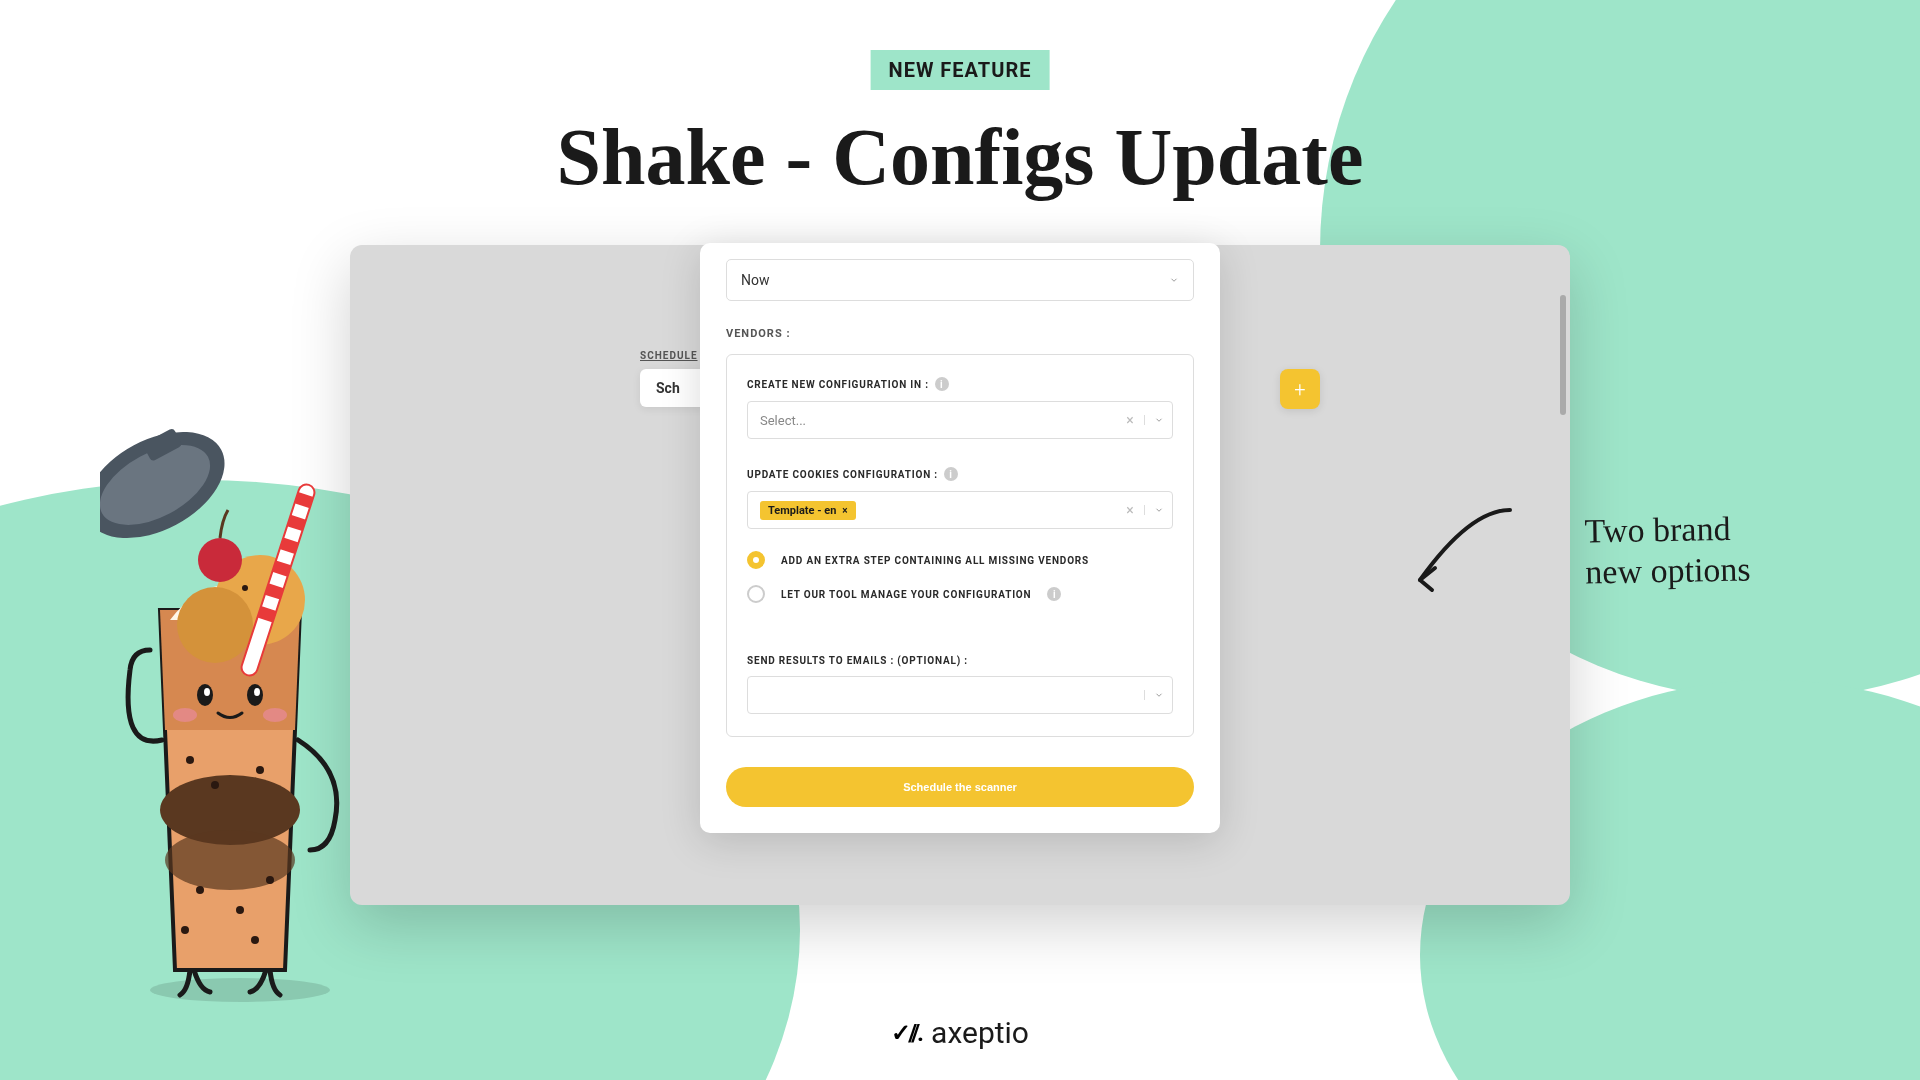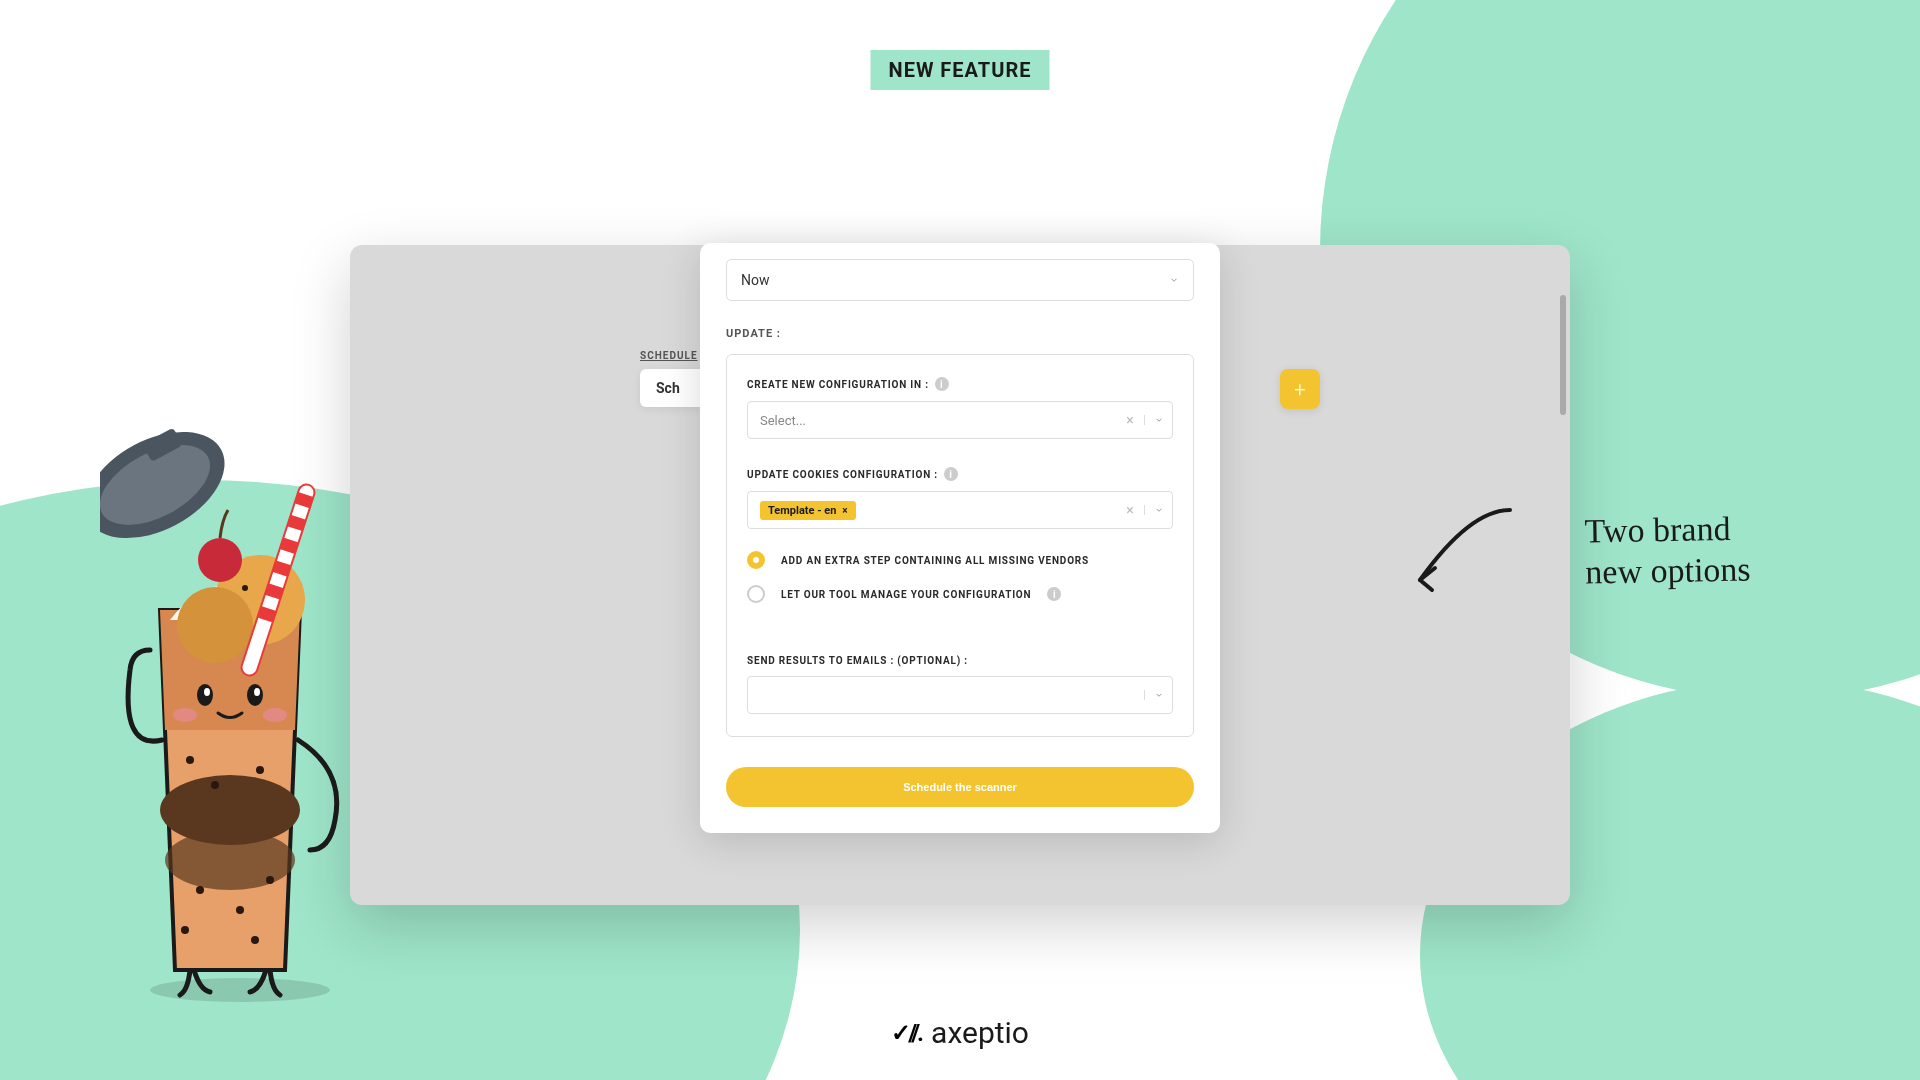--- a/index.html
+++ b/index.html
@@ -75,20 +75,21 @@
 </style>
 </head>
 <body>
 
 <div class="blob-tr"></div>
 <div class="blob-bl"></div>
 <div class="blob-br"></div>
 
 <div class="hero">
   <span class="badge">NEW FEATURE</span>
+  <h1 class="title">Shake - Configs Update</h1>
 </div>
 
 <div class="app-window">
   <div class="topbar">
     <div class="tb-left">
       <svg class="back-icon" viewBox="0 0 24 24" fill="none" stroke="currentColor" stroke-width="2">
           <path d="M19 12H5M12 19l-7-7 7-7"></path>
         </svg>
       <div class="lang-pills">
         <span class="lang-pill active">EN</span>
@@ -120,21 +121,21 @@
   <div class="scrollbar"></div>
 
   <div class="modal">
     <div class="now-select">
       <span>Now</span>
       <svg class="chev" viewBox="0 0 24 24" fill="none" stroke="currentColor" stroke-width="2">
           <path d="M6 9l6 6 6-6"></path>
         </svg>
     </div>
 
-    <div class="options-label">UPDATE :</div>
+    <div class="options-label">VENDORS :</div>
 
     <div class="options-box">
       <div class="opt-label">
         <span>CREATE NEW CONFIGURATION IN :</span>
         <span class="info-icon">i</span>
       </div>
       <div class="sel-box">
         <div class="sel-content">Select...</div>
         <div class="sel-clear">×</div>
         <div class="sel-arrow">

